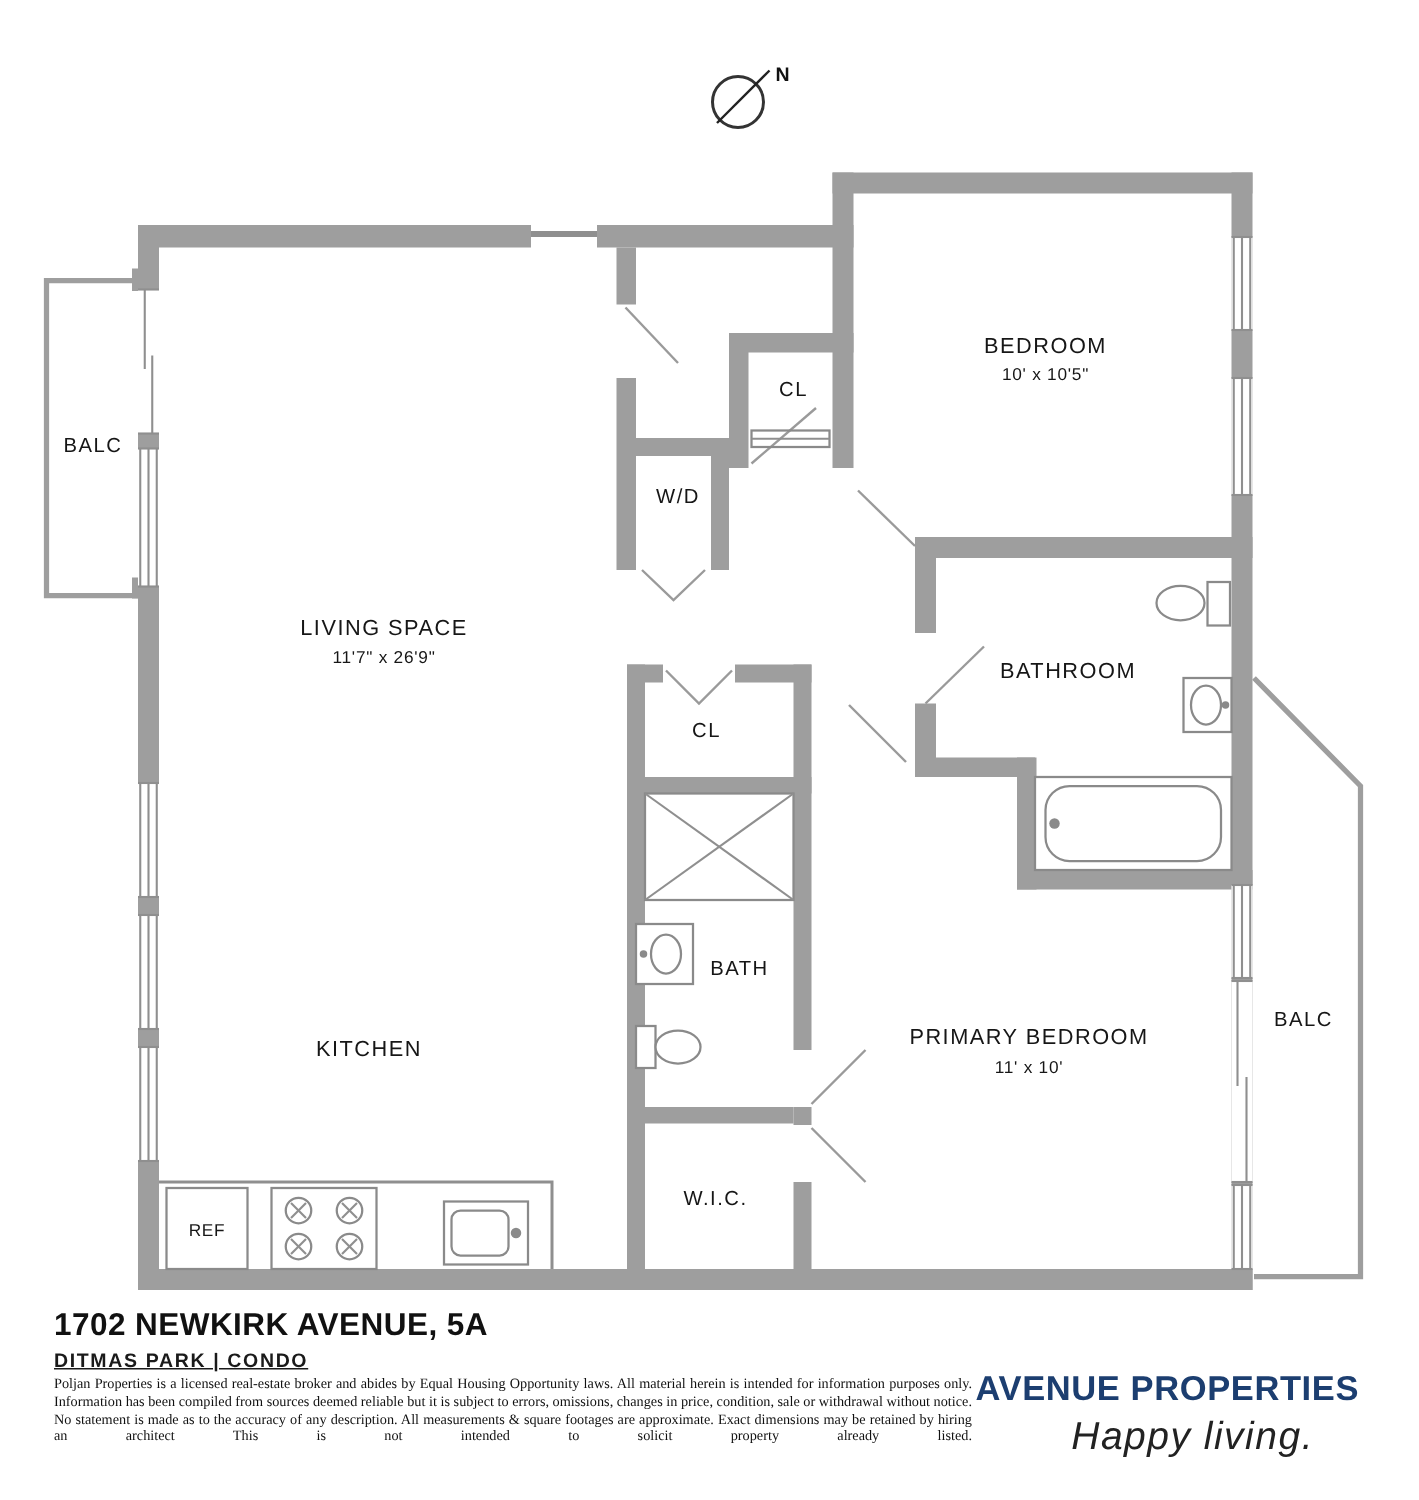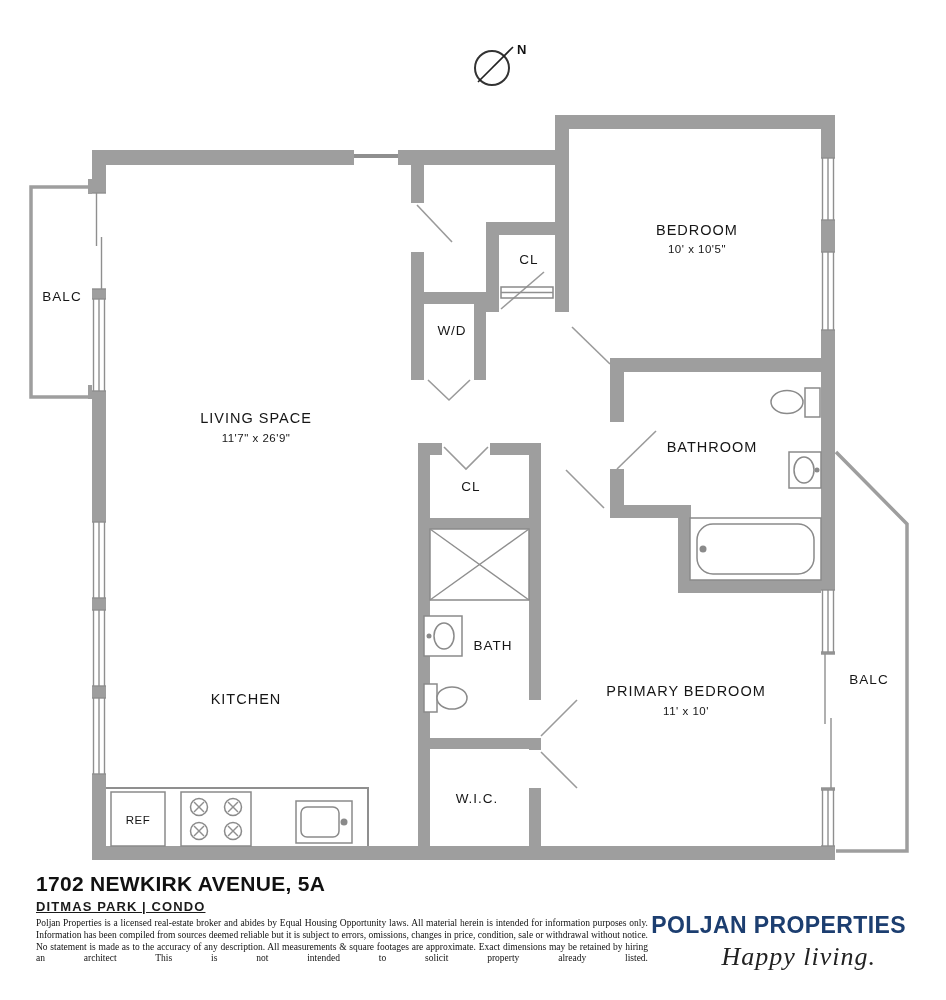--- a/index.html
+++ b/index.html
@@ -29,21 +29,21 @@
   .footer{position:absolute;left:0;top:868px;width:946px;height:132px;}
   .address{position:absolute;left:36px;top:4px;font-size:21px;font-weight:800;
            letter-spacing:.3px;color:#111;}
   .subtitle{position:absolute;left:36px;top:31px;font-size:13px;font-weight:600;
             letter-spacing:1.1px;color:#1a1a1a;text-decoration:underline;}
   .disclaimer{position:absolute;left:36px;top:50px;width:612px;
               font-family:"Liberation Serif",serif;font-size:9.5px;line-height:11.8px;
               color:#111;text-align:justify;text-align-last:justify;}
   .brand{position:absolute;right:40px;top:44px;font-size:23px;font-weight:800;
          letter-spacing:.4px;color:#1c3e70;}
-  .tagline{position:absolute;right:70px;top:74px;font-family:Liberation Serif, serif;
+  .tagline{position:absolute;right:70px;top:74px;font-family:Liberation Sans, sans-serif;
            font-style:italic;font-size:26px;letter-spacing:1px;color:#222;}
 </style>
 </head>
 <body>
 
 <div class="page">
 
 <svg width="946" height="868" viewBox="0 0 946 868">
 
   <g>
@@ -257,17 +257,17 @@
     <text class="rl rs" x="869" y="684">BALC</text>
     <text class="rl rs" x="477" y="803">W.I.C.</text>
     <text class="rd" x="138" y="824">REF</text>
   </g>
 </svg>
 
 <div class="footer">
   <div class="address">1702 NEWKIRK AVENUE, 5A</div>
   <div class="subtitle">DITMAS PARK |  CONDO</div>
   <div class="disclaimer">Poljan Properties is a licensed real-estate broker and abides by Equal Housing Opportunity laws. All material herein is intended for information purposes only. Information has been compiled from sources deemed reliable but it is subject to errors, omissions, changes in price, condition, sale or withdrawal without notice. No statement is made as to the accuracy of any description. All measurements &amp; square footages are approximate. Exact dimensions may be retained by hiring an architect This is not intended to solicit property already listed.</div>
-  <div class="brand">POLJAN PROPERTIES</div>
+  <div class="brand">AVENUE PROPERTIES</div>
   <div class="tagline">Happy living.</div>
 </div>
 
 </div>
 
 </body></html>

